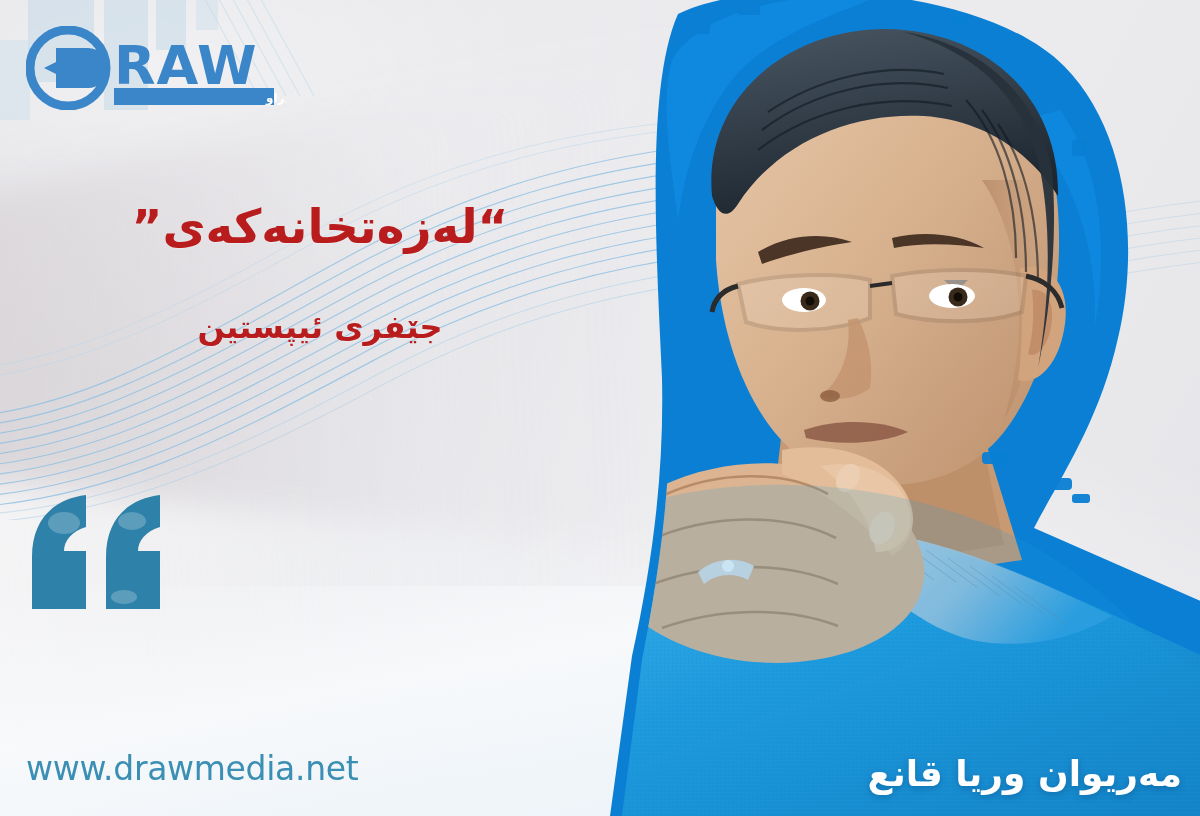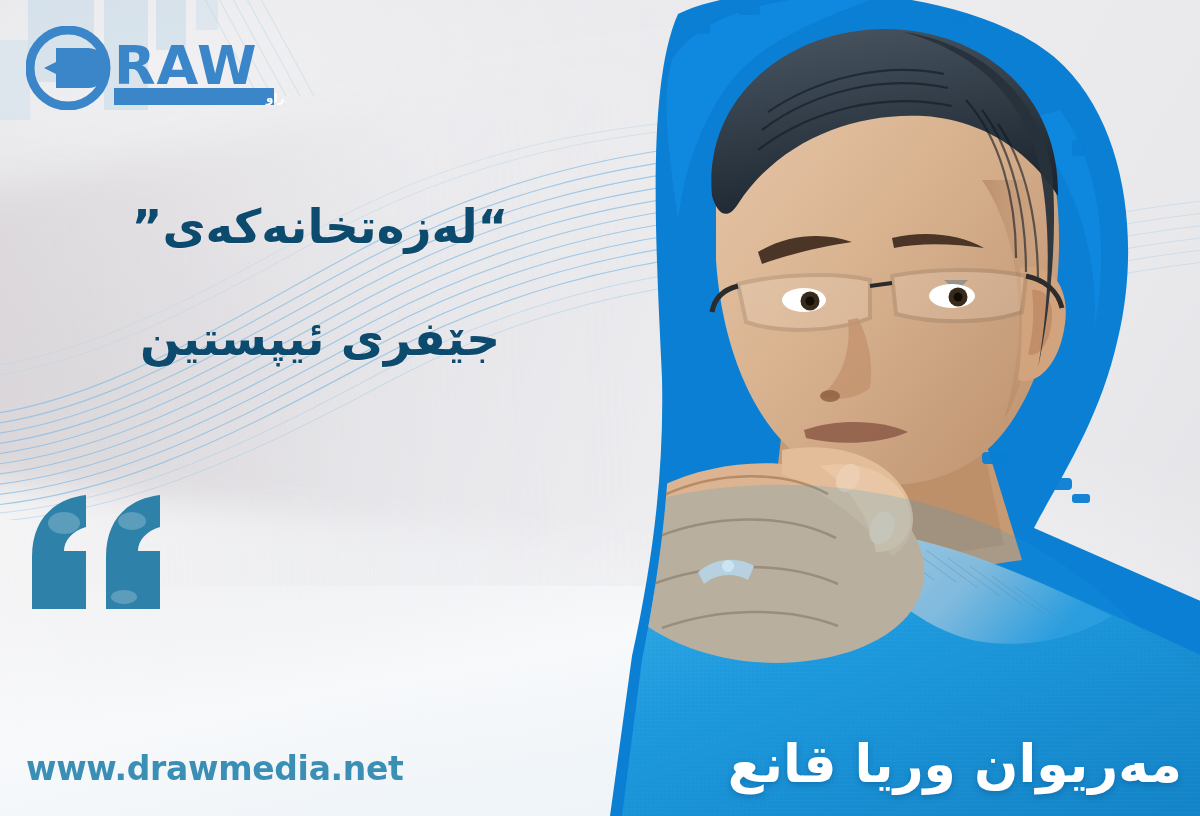--- a/index.html
+++ b/index.html
@@ -73,66 +73,66 @@
   }
   .logo svg { display:block; }
 
   
   .quote-block {
     position: absolute;
     left: 60px; top: 192px;
     width: 520px;
     text-align: center;
     direction: rtl;
-    color: #0c4a6e;
+    color: #b91c1c;
   }
   .quote-line {
     font-size: 47px;
     line-height: 1.48;
     font-weight: 600;
     letter-spacing: 0px;
     white-space: nowrap;
     text-shadow: 0 1px 0 rgba(255,255,255,0.25);
   }
-  .quote-line.l2 { margin-top: 42px; font-size: 47px; }
+  .quote-line.l2 { margin-top: 42px; font-size: 32px; }
 
   
   .bigquote {
     position: absolute;
     left: 28px; top: 493px;
     width: 136px; height: 118px;
   }
   .bigquote svg { display:block; }
 
   
   .site-url {
     position: absolute;
     left: 26px; bottom: 28px;
     font-size: 33px;
-    font-weight: 700;
+    font-weight: 400;
     color: #3c8fb4;
     letter-spacing: -0.3px;
   }
 
   
   .portrait {
     position: absolute;
     right: -4px; top: 0;
     width: 660px; height: 816px;
     overflow: hidden;
   }
   .portrait svg { display:block; }
 
   
   .author {
     position: absolute;
     right: 26px; bottom: 22px;
     direction: rtl;
     color: #ffffff;
-    font-size: 52px;
+    font-size: 36px;
     font-weight: 800;
     letter-spacing: 0px;
     text-shadow: 0 2px 6px rgba(0,60,110,0.35);
     white-space: nowrap;
   }
 </style>
 </head>
 <body>
 
 <div class="stage">

